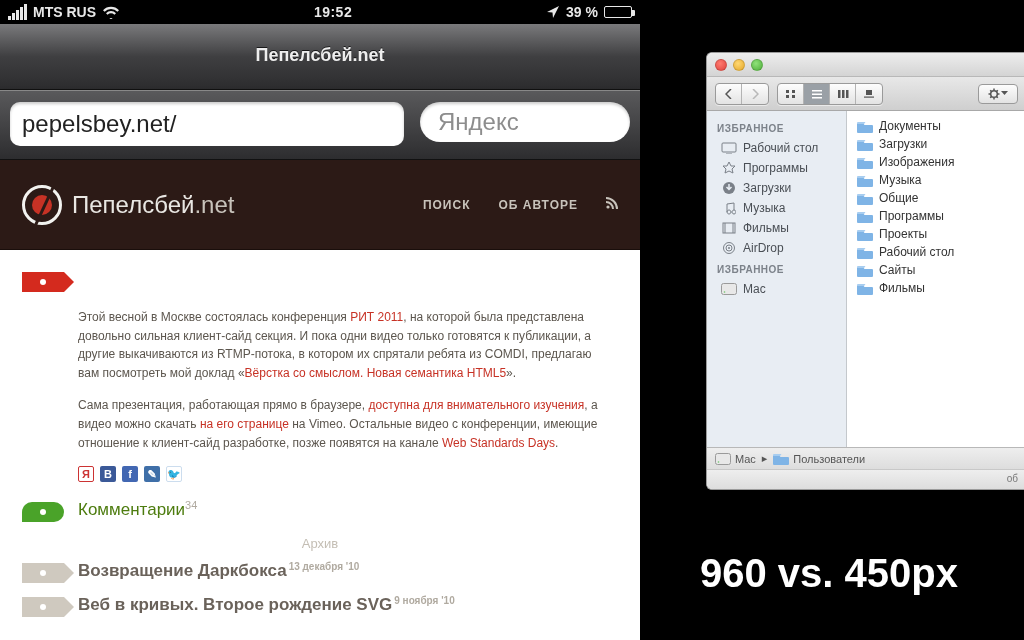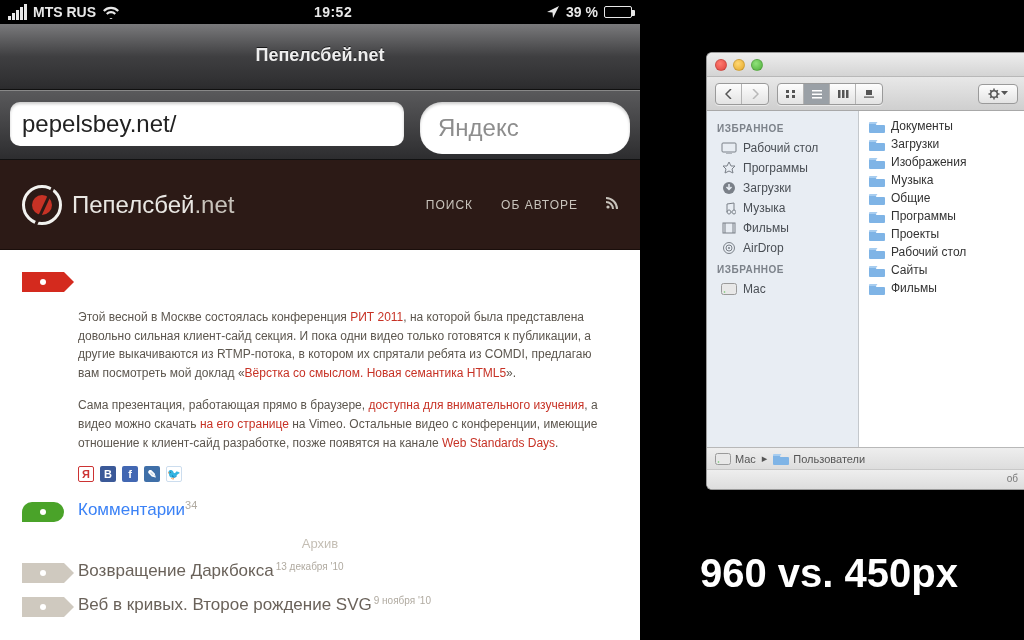--- a/index.html
+++ b/index.html
@@ -49,39 +49,39 @@
     border-bottom: 1px solid #111;
     box-shadow: inset 0 1px 0 #888, 0 2px 4px #0008;
   }
   .url-input {
     flex: 1; background: #fff; border-radius: 10px; height: 44px;
     display: flex; align-items: center; padding: 0 12px;
     font-size: 24px; color: #222;
     box-shadow: inset 0 2px 3px #0003;
   }
   .search-input {
-    width: 210px; background: #fff; border-radius: 22px; height: 52px;
+    width: 210px; background: #fff; border-radius: 22px; height: 40px;
     display:flex; align-items:center; padding: 0 18px;
     color: #8d8d8d; font-size: 24px;
     box-shadow: inset 0 2px 3px #0003;
   }
 
   
   .site-header {
     height: 90px; background: #2c1a16;
     display: flex; align-items: center; padding: 0 22px;
     border-bottom: 1px solid #1a0e0b;
   }
   .logo { display:flex; align-items:center; gap:10px; }
   .logo-badge { width: 40px; height: 40px; border-radius: 50%; border: 3px solid #f2f2ef; position: relative; display:flex; align-items:center; justify-content:center; }
   .logo-badge .inner { width: 20px; height: 20px; background: #c73225; border-radius: 50%; position: relative; }
   .logo-badge .cut { position:absolute; left:50%; top:-3px; width:3px; height:46px; background:#2c1a16; transform: rotate(25deg); }
   .logo-text { color: #e9e7e3; font-size: 24px; font-weight: 400; }
   .logo-text .tld { color: #c8c3bb; }
-  .nav { margin-left: auto; display: flex; gap: 28px; align-items:center; }
+  .nav { margin-left: auto; display: flex; gap: 28px; align-items:center;font-weight:bold; }
   .nav a { color: #c8c3bb; font-size: 12px; letter-spacing: 1px; text-decoration: none; }
   .rss-icon { color:#c8c3bb; font-size: 12px; }
 
   
   .content { padding: 18px 22px 0; position: relative; }
 
   .post-title-row { display:flex; align-items:flex-start; gap: 14px; }
   .flag { width: 42px; height: 20px; margin-top: 4px; }
   .flag.red { background:#d42a1e; position:relative; }
   .flag.red::after { content:""; position:absolute; right:-10px; top:0; border-top:10px solid transparent; border-bottom:10px solid transparent; border-left:10px solid #d42a1e; }
@@ -98,26 +98,26 @@
   .share-row .chip { width:16px; height:16px; border-radius:2px; display:flex; align-items:center; justify-content:center; font-size:11px; font-weight:700; color:#fff; }
   .chip.ya { background:#fff; border:1px solid #c33; color:#c33; }
   .chip.vk { background:#3b5998; }
   .chip.fb { background:#4267B2; }
   .chip.lj { background:#3f6fa8; }
   .chip.tw { background:#fff; color:#1da1f2; border:1px solid #cde; }
 
   .comments-row { display:flex; align-items:center; gap: 14px; margin-top: 16px; }
   .flag.green { width:42px; height:20px; background:#4aa329; border-radius: 10px 10px 10px 0; position:relative; }
   .flag.green::before { content:""; position:absolute; left:50%; top:50%; width:6px; height:6px; background:#fff; border-radius:50%; transform:translate(-50%,-50%); }
-  .comments-label { color:#3b82f6; font-size: 17px; }
+  .comments-label { color:#4d7c0f; font-size: 17px; }
   .comments-count { color:#b0aaa0; font-size: 11px; vertical-align: super; margin-left: 0; }
 
   .archive-label { text-align:center; color:#c4beb4; font-size: 13px; margin: 14px 0 8px; }
 
-  .archive-item { display:flex; align-items:center; gap: 14px; margin-bottom: 10px; }
+  .archive-item { display:flex; align-items:center; gap: 14px; margin-bottom: 10px; font-weight: bold; }
   .flag.grey { width:42px; height:20px; background:#cfc9bf; position:relative; }
   .flag.grey::after { content:""; position:absolute; right:-10px; top:0; border-top:10px solid transparent; border-bottom:10px solid transparent; border-left:10px solid #cfc9bf; }
   .flag.grey::before { content:""; position:absolute; left:50%; top:50%; width:6px; height:6px; background:#fff; border-radius:50%; transform:translate(-50%,-50%); }
   .archive-title { color:#6a625a; font-size: 17px; }
   .archive-date { color:#b0aaa0; font-size: 10px; margin-left: 2px; vertical-align: super; }
 
   
   .right { position:absolute; left:640px; top:0; width:384px; height:640px; }
 
   
@@ -146,21 +146,21 @@
     display:flex; align-items:center; padding: 0 8px; gap:8px;
   }
   .tb-btn-group { display:flex; border:1px solid #9a9a9a; border-radius:4px; overflow:hidden; box-shadow: 0 1px 0 #fff8; background:linear-gradient(#fdfdfd,#e3e3e3); }
   .tb-btn { width:26px; height:20px; display:flex; align-items:center; justify-content:center; border-right:1px solid #b3b3b3; }
   .tb-btn:last-child{border-right:none}
   .tb-btn.active { background:#9aa0a6; }
   .tb-btn svg { display:block; }
   .gear-btn { margin-left:auto; width:40px; height:20px; border:1px solid #9a9a9a; border-radius:4px; display:flex; align-items:center; justify-content:center; background:linear-gradient(#fdfdfd,#e3e3e3); gap:1px;}
 
   .finder-body { flex:1; display:flex; min-height:0; }
-  .sidebar { width:152px; background:#e8edf3; border-right:1px solid #c4c8cc; padding: 6px 0; font-size:12px; color:#4a4f55; overflow:hidden;}
+  .sidebar { width:140px; background:#e8edf3; border-right:1px solid #c4c8cc; padding: 6px 0; font-size:12px; color:#4a4f55; overflow:hidden;}
   .sb-section { color:#7c828a; font-size:10px; font-weight:700; letter-spacing:0.5px; padding: 6px 10px 4px; }
   .sb-item { display:flex; align-items:center; gap:6px; padding: 3px 10px 3px 14px; }
   .sb-item .ic { width:16px; height:14px; display:flex; align-items:center; justify-content:center; }
 
   .file-list { flex:1; background:#fff; padding:6px 0; font-size:12px; color:#333; overflow:hidden; }
   .file-item { display:flex; align-items:center; gap:6px; padding:2px 10px; }
   .folder-icon { width:16px; height:13px; display:inline-block; }
 
   .finder-pathbar {
     height:22px; background:linear-gradient(#eeeeee,#dddddd); border-top:1px solid #b8b8b8;

